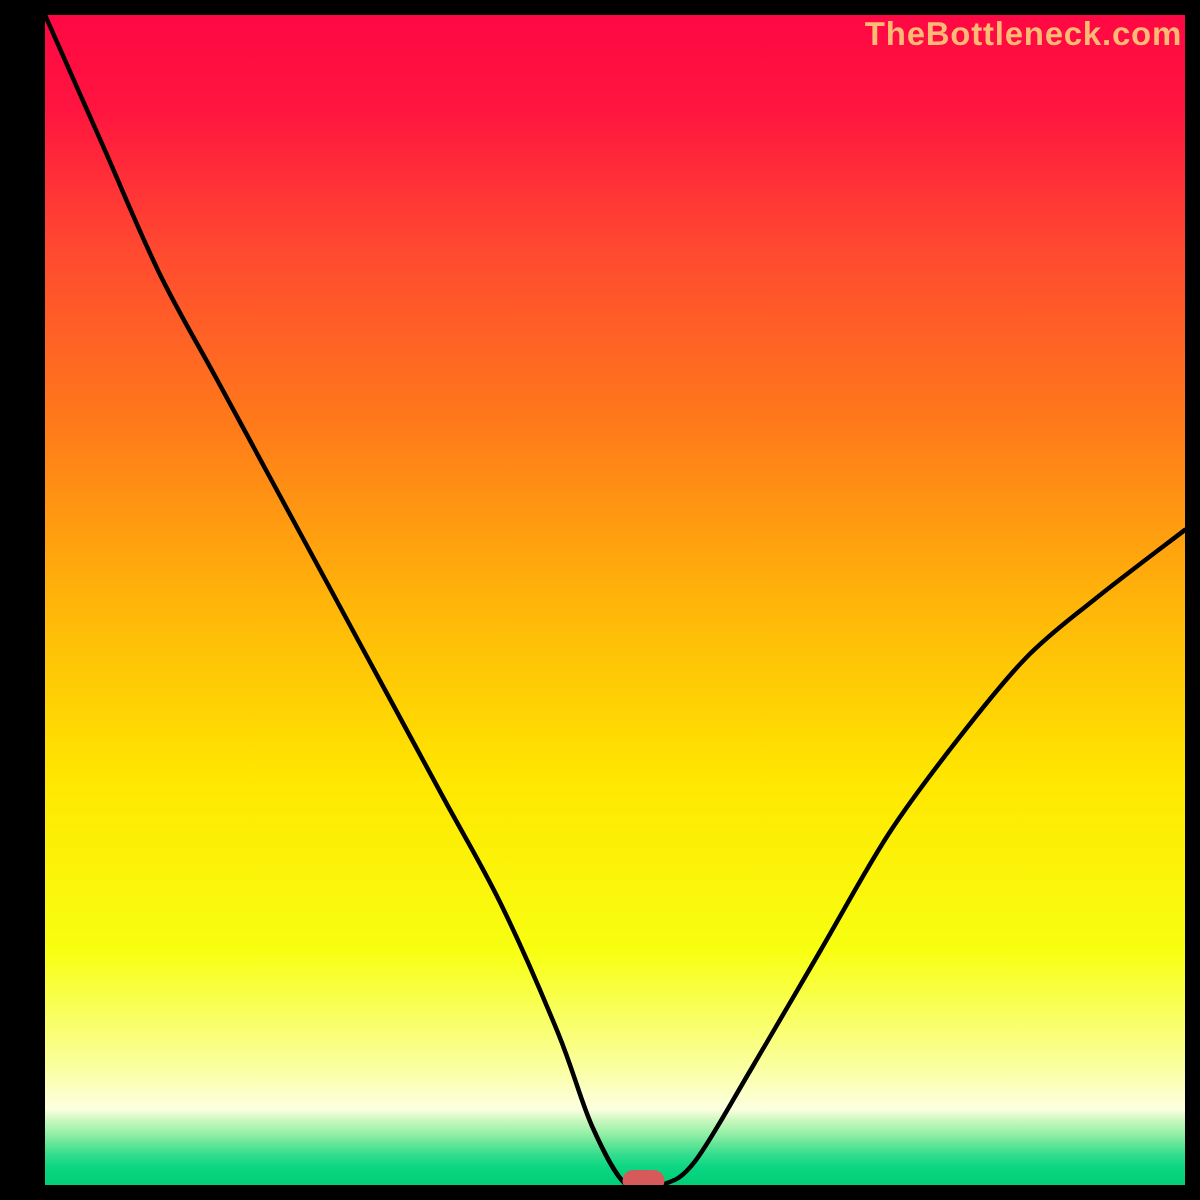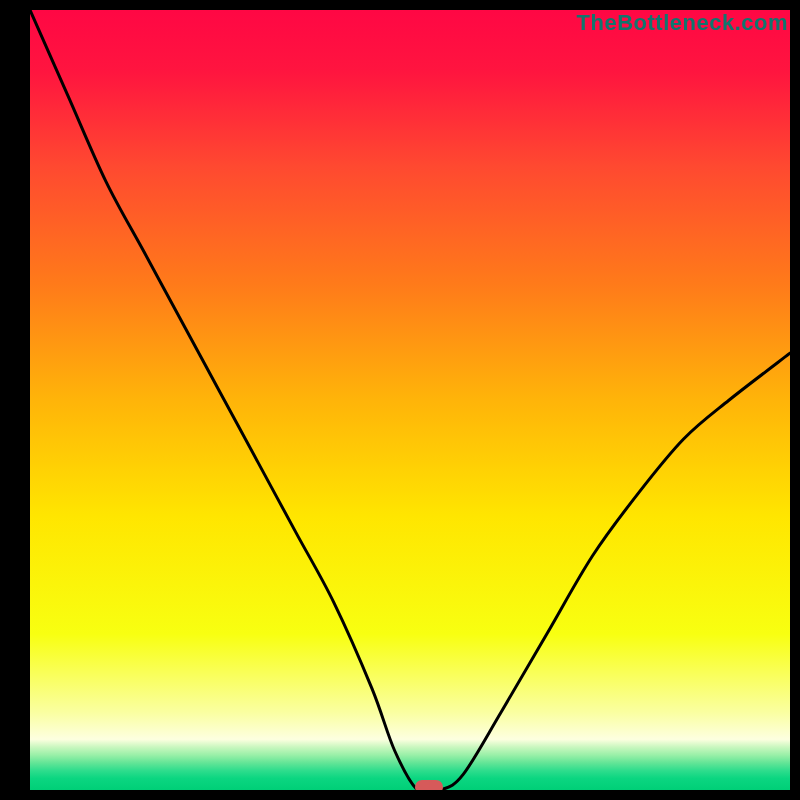--- a/index.html
+++ b/index.html
@@ -44,21 +44,21 @@
     background: #d65a5a;
     border-radius: 7px;
   }
   .attribution {
     position: absolute;
     top: 10px;
     right: 12px;
     font-family: Arial, Helvetica, sans-serif;
     font-size: 22px;
     font-weight: bold;
-    color: #0f766e;
+    color: #fdba74;
     letter-spacing: 0.5px;
   }
 </style>
 </head>
 <body>
 
 <div class="stage">
   <div class="plot-area">
     <div class="plot-bg" id="plot-bg" style="background: linear-gradient(rgb(255, 7, 68) 0%, rgb(255, 21, 63) 8%, rgb(255, 73, 48) 20%, rgb(255, 122, 26) 35%, rgb(255, 180, 9) 50%, rgb(255, 230, 0) 65%, rgb(248, 255, 17) 80%, rgb(250, 255, 160) 90%, rgb(253, 255, 224) 93.5%, rgb(201, 247, 191) 94.5%, rgb(154, 240, 168) 95.5%, rgb(100, 229, 151) 96.5%, rgb(47, 221, 141) 97.5%, rgb(11, 214, 129) 98.5%, rgb(0, 207, 119) 100%);"></div>
     <svg class="curve" viewBox="0 0 760 780" preserveAspectRatio="none">

